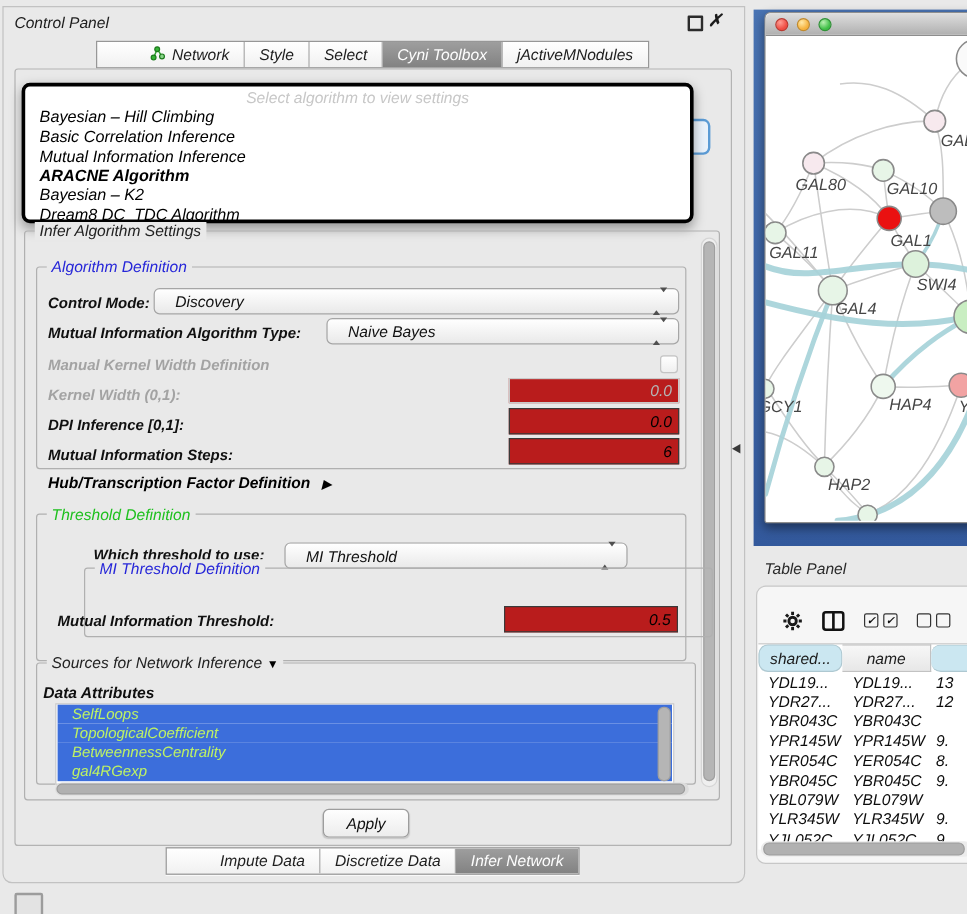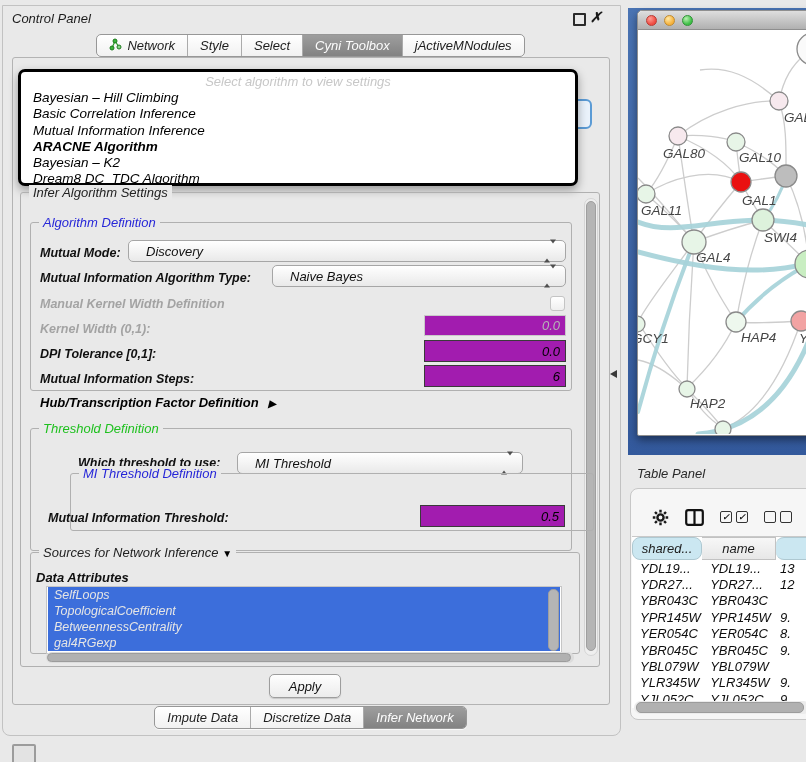--- a/index.html
+++ b/index.html
@@ -10,22 +10,22 @@
 
   
   .cp-frame{left:2px;top:5px;width:617px;height:729px;background:#e9e9e9;
     border:1px solid #c2c2c2;border-radius:0 0 8px 8px;}
   .cp-title{left:12px;top:11px;font-size:13px;color:#1c1c1c;}
   .float-icon{left:573px;top:13px;width:9px;height:9px;border:2px solid #2b2b2b;border-radius:1px;}
   .close-icon{left:590px;top:9px;font-size:14px;font-weight:bold;color:#1b1b1b;}
 
   
   .segbar{display:flex;justify-content:center;left:2px;width:617px;}
-  .segwrap{display:inline-flex;border:1px solid #979797;border-radius:5px;overflow:hidden;
-    background:linear-gradient(#ffffff,#f1f1f1);height:21px;box-shadow:0 1px 0 rgba(255,255,255,.7);}
+  .segwrap{display:inline-flex;border:1px solid #979797;border-radius:0;overflow:hidden;
+    background:linear-gradient(#ffffff,#f1f1f1);height:21px;box-shadow:0 1px 0 rgba(255,255,255,.7);padding-left:32px;}
   .seg{display:flex;align-items:center;gap:5px;padding:0 12px;font-size:13px;color:#1d1d1d;
     border-right:1px solid #ababab;cursor:default;white-space:nowrap;}
   .seg:last-child{border-right:none;}
   .seg.sel{background:linear-gradient(#9e9e9e,#828282);color:#fdfdfd;}
   #top-tabs{top:34px;}
   #bottom-tabs{top:706px;}
 
   
   .content-box{left:12px;top:57px;width:596px;height:646px;border:1px solid #b3b3b3;
     border-radius:3px;background:#e9e9e9;}
@@ -54,40 +54,40 @@
 
   .combo{border:1px solid #a6a6a6;border-radius:5px;height:22px;
     background:linear-gradient(#ffffff,#e9e9e9);display:flex;align-items:center;
     font-size:13px;color:#111;padding-left:17px;box-sizing:border-box;}
   .combo .arrows{position:absolute;right:9px;top:50%;transform:translateY(-50%);}
   .arr-up{width:0;height:0;border-left:3.5px solid transparent;border-right:3.5px solid transparent;
     border-bottom:4.5px solid #4f4f4f;margin-bottom:2.5px;}
   .arr-dn{width:0;height:0;border-left:3.5px solid transparent;border-right:3.5px solid transparent;
     border-top:4.5px solid #4f4f4f;}
 
-  .field{background:#a21caf;font-size:13px;text-align:right;padding-right:5px;
+  .field{background:#b91c1c;font-size:13px;text-align:right;padding-right:5px;
     display:flex;align-items:center;justify-content:flex-end;box-sizing:border-box;}
   .field.en{border:1px solid #3a3a3a;color:#000;}
   .field.dis{border:1px solid #c9c9c9;color:#b5b5b5;}
   .checkbox{width:13px;height:13px;border:1px solid #c4c4c4;border-radius:3px;
     background:linear-gradient(#ffffff,#efefef);}
 
   .tri{font-size:10px;color:#000;}
 
   
   .vtrack{background:#efefef;border:1px solid #d5d5d5;border-radius:7px;}
   .vthumb{position:absolute;left:1px;right:1px;background:#b5b5b5;border:1px solid #9f9f9f;border-radius:5px;}
   .htrack{background:#dcdcdc;border-radius:6px;}
   .hthumb{position:absolute;top:1px;bottom:1px;background:#b1b1b1;border:1px solid #9c9c9c;border-radius:5px;}
 
   
   .attr-list{left:46px;top:586px;width:514px;height:66px;background:#fff;
     border:1px solid #c6c6c6;overflow:hidden;}
-  .attr-item{height:16px;line-height:16px;background:#3c6edb;color:#e5e5e5;
-    font-size:12.5px;padding-left:6px;margin:0 1px;}
+  .attr-item{height:16px;line-height:16px;background:#3c6edb;color:#bef264;
+    font-size:12.5px;padding-left:12px;margin:0 1px;}
 
   .apply-btn{left:269px;top:674px;width:70px;height:22px;border:1px solid #9d9d9d;
     border-radius:5px;background:linear-gradient(#fefefe,#ececec);font-size:13px;color:#111;
     display:flex;align-items:center;justify-content:center;box-shadow:0 1px 1px rgba(0,0,0,.15);}
 
   .mini-square{left:12px;top:744px;width:20px;height:18px;border:2px solid #9c9c9c;
     background:#e3e3e3;border-radius:2px;}
   .divider-arrow{left:610px;top:370px;width:0;height:0;border-top:4.5px solid transparent;
     border-bottom:4.5px solid transparent;border-right:7px solid #3a3a3a;}
 
@@ -184,35 +184,35 @@
   <div class="abs group" style="left:20px;top:192px;width:578px;height:473px;">
     <span class="gtitle">Infer Algorithm Settings</span>
   </div>
   <div class="abs vtrack" style="left:584px;top:198px;width:12px;height:456px;">
     <div class="vthumb" style="top:2px;height:448px;"></div>
   </div>
 
   <div class="abs group" style="left:30px;top:222px;width:540px;height:167px;">
     <span class="gtitle t-blue">Algorithm Definition</span>
   </div>
-  <div class="abs lbl" style="left:40px;top:246px;">Mutual Mode:</div>
+  <div class="abs lbl" style="left:40px;top:246px;">Control Mode:</div>
   <div class="abs combo" style="left:128px;top:240px;width:438px;">
     <span>Discovery</span>
     <span class="arrows"><span class="arr-up"></span><span class="arr-dn"></span></span>
   </div>
   <div class="abs lbl" style="left:40px;top:271px;">Mutual Information Algorithm Type:</div>
   <div class="abs combo" style="left:272px;top:265px;width:294px;">
     <span>Naive Bayes</span>
     <span class="arrows"><span class="arr-up"></span><span class="arr-dn"></span></span>
   </div>
   <div class="abs lbl dis" style="left:40px;top:297px;">Manual Kernel Width Definition</div>
   <div class="abs checkbox" style="left:550px;top:296px;"></div>
   <div class="abs lbl dis" style="left:40px;top:322px;">Kernel Width (0,1):</div>
   <div class="abs field dis" style="left:424px;top:315px;width:142px;height:21px;">0.0</div>
-  <div class="abs lbl" style="left:40px;top:347px;">DPI Tolerance [0,1]:</div>
+  <div class="abs lbl" style="left:40px;top:347px;">DPI Inference [0,1]:</div>
   <div class="abs field en" style="left:424px;top:340px;width:142px;height:22px;">0.0</div>
   <div class="abs lbl" style="left:40px;top:372px;">Mutual Information Steps:</div>
   <div class="abs field en" style="left:424px;top:365px;width:142px;height:22px;">6</div>
 
   <div class="abs" style="left:40px;top:395px;font-size:13px;font-weight:600;color:#000;">
     <span>Hub/Transcription Factor Definition</span>
     <span class="tri" style="margin-left:6px;">▶</span>
   </div>
 
   <div class="abs group" style="left:30px;top:428px;width:540px;height:121px;">

